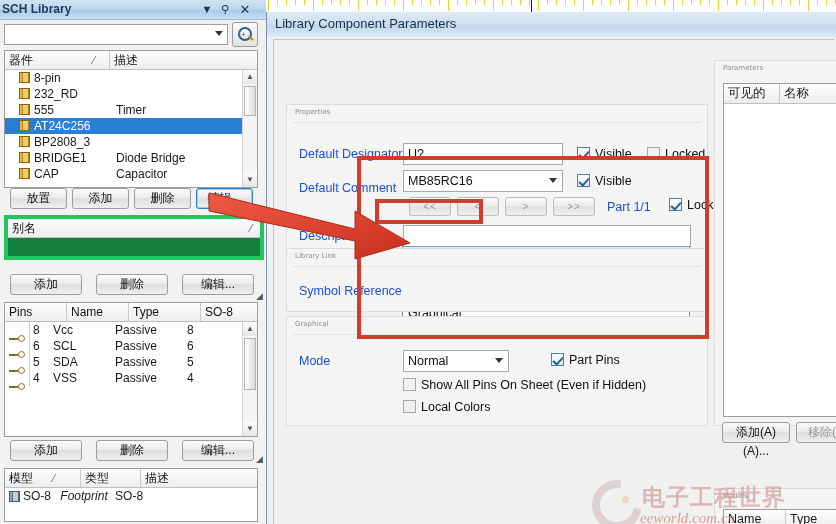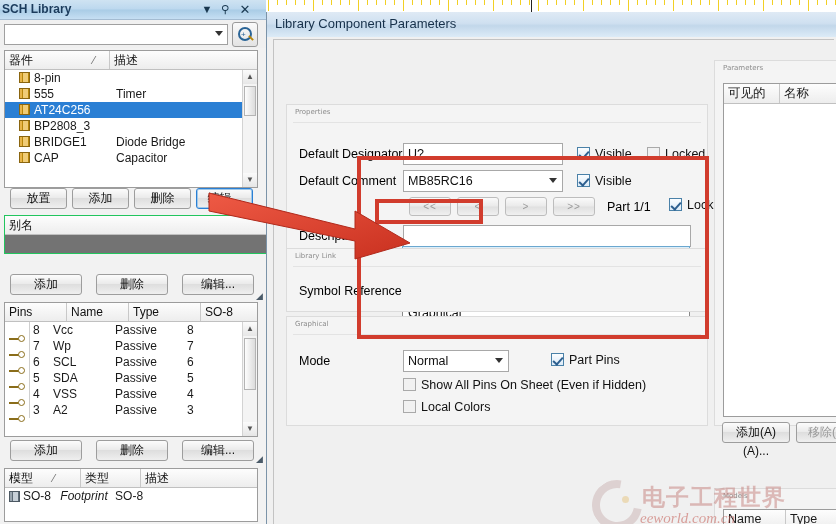--- a/index.html
+++ b/index.html
@@ -70,21 +70,21 @@
     background:linear-gradient(to bottom,#fcfcfc,#ebebeb 45%,#dedede 50%,#efefef);
     border:1px solid #9d9d9d;border-radius:3px;color:#111;box-sizing:border-box;}
   .btn.focus{border:1px solid #2a7fd4;box-shadow:0 0 0 1px #9fc8ea inset;}
   .btn.dis{color:#9a9a9a;}
   #btn-place{left:10px;width:57px;}
   #btn-add1{left:72px;width:57px;}
   #btn-del1{left:134px;width:57px;}
   #btn-edit1{left:196px;width:57px;}
 
   
-  #alias-grid{left:4px;top:215px;width:252px;height:37px;background:#737373;border:1px solid #22c55e;padding-left:36px;}
+  #alias-grid{left:4px;top:215px;width:252px;height:37px;background:#15803d;border:4px solid #22c55e;}
   #btn-add2{left:10px;top:274px;width:72px;}
   #btn-del2{left:96px;top:274px;width:72px;}
   #btn-edit2{left:182px;top:274px;width:72px;}
 
   
   #pins-grid{left:4px;top:302px;width:252px;height:133px;background:#fff;border:1px solid #9c9c9c;}
   .pin-row{position:relative;height:16px;line-height:16px;font-size:12px;white-space:nowrap;}
   .pin-sym{display:inline-block;width:24px;position:relative;vertical-align:middle;}
   .pin-sym:before{content:"";position:absolute;left:4px;top:7px;width:10px;height:2px;background:#8a6d1a;}
   .pin-sym:after{content:"";position:absolute;left:13px;top:4px;width:5px;height:5px;
@@ -125,21 +125,21 @@
   
   .grp{position:absolute;background:#f4f4f4;border:1px solid #dcdcdc;}
   .grp-cap{position:absolute;left:8px;top:3px;font-size:7px;color:#8c8c8c;
     font-family:"DejaVu Sans",sans-serif;}
   .grp-line{position:absolute;left:6px;right:6px;top:17px;height:1px;background:#e3e3e3;}
 
   #grp-properties{left:12px;top:20px;width:420px;height:182px;margin-top:44px;}
   #grp-liblink{left:12px;top:208px;width:420px;height:62px;}
   #grp-graphical{left:12px;top:276px;width:420px;height:108px;}
 
-  .lbl{position:absolute;font-size:12.5px;color:#000000;}
+  .lbl{position:absolute;font-size:12.5px;color:#1d4ed8;}
   .tfield{position:absolute;background:#fff;border:1px solid #a8a8a8;
     font-size:12.5px;color:#111;box-sizing:border-box;padding:1px 4px;line-height:18px;}
   .combo{position:absolute;background:#fff;border:1px solid #a8a8a8;box-sizing:border-box;
     font-size:12.5px;color:#111;padding:1px 4px;line-height:18px;}
   .combo .carr{position:absolute;right:5px;top:7px;width:0;height:0;
     border-left:4px solid transparent;border-right:4px solid transparent;border-top:5px solid #333;}
 
   .cb{position:absolute;width:13px;height:13px;background:#fff;border:1px solid #7a7a7a;
     box-sizing:border-box;}
   .cb.on{background:linear-gradient(to bottom,#fbfdff,#dcebf8);border-color:#4a81a8;}
@@ -216,20 +216,21 @@
   </div>
 
   <div class="abs" id="comp-grid">
     <div class="grid-head">
       <div class="gh-cell" style="left:0;width:105px;">器件</div>
       <div class="gh-cell" style="left:105px;width:147px;border-right:none;">描述</div>
       <div style="position:absolute;left:88px;top:0;height:18px;line-height:18px;font-size:11px;color:#6c6c6c;">⁄</div>
     </div>
     <div class="comp-rows">
       <div class="comp-row"><span class="comp-ico"></span><span class="comp-name">8-pin</span><span></span></div>
+      <div class="comp-row"><span class="comp-ico"></span><span class="comp-name">232_RD</span><span></span></div>
       <div class="comp-row"><span class="comp-ico"></span><span class="comp-name">555</span><span>Timer</span></div>
       <div class="comp-row sel"><span class="comp-ico"></span><span class="comp-name">AT24C256</span><span></span></div>
       <div class="comp-row"><span class="comp-ico"></span><span class="comp-name">BP2808_3</span><span></span></div>
       <div class="comp-row"><span class="comp-ico"></span><span class="comp-name">BRIDGE1</span><span>Diode Bridge</span></div>
       <div class="comp-row"><span class="comp-ico"></span><span class="comp-name">CAP</span><span>Capacitor</span></div>
     </div>
     <div class="vscroll">
       <div class="up">▲</div>
       <div class="thumb" style="top:16px;height:30px;"></div>
       <div class="dn">▼</div>
@@ -253,25 +254,23 @@
 
   <div class="abs" id="pins-grid">
     <div class="grid-head">
       <div class="gh-cell" style="left:0;width:62px;">Pins</div>
       <div class="gh-cell" style="left:62px;width:62px;">Name</div>
       <div class="gh-cell" style="left:124px;width:72px;">Type</div>
       <div class="gh-cell" style="left:196px;width:54px;border-right:none;">SO-8</div>
     </div>
     <div style="position:absolute;left:0;top:19px;right:14px;bottom:0;overflow:hidden;">
       <div class="pin-row"><span class="pin-sym"></span><span class="pc pc1">8</span><span class="pc pc2">Vcc</span><span class="pc pc3">Passive</span><span class="pc pc4">8</span></div>
-      <div class="pin-row"><span class="pin-sym"></span><span class="pc pc1">7</span><span class="pc pc2">Wp</span><span class="pc pc3">Passive</span><span class="pc pc4">7</span></div>
       <div class="pin-row"><span class="pin-sym"></span><span class="pc pc1">6</span><span class="pc pc2">SCL</span><span class="pc pc3">Passive</span><span class="pc pc4">6</span></div>
       <div class="pin-row"><span class="pin-sym"></span><span class="pc pc1">5</span><span class="pc pc2">SDA</span><span class="pc pc3">Passive</span><span class="pc pc4">5</span></div>
       <div class="pin-row"><span class="pin-sym"></span><span class="pc pc1">4</span><span class="pc pc2">VSS</span><span class="pc pc3">Passive</span><span class="pc pc4">4</span></div>
-      <div class="pin-row"><span class="pin-sym"></span><span class="pc pc1">3</span><span class="pc pc2">A2</span><span class="pc pc3">Passive</span><span class="pc pc4">3</span></div>
     </div>
     <div class="vscroll">
       <div class="up">▲</div>
       <div class="thumb" style="top:16px;height:52px;"></div>
       <div class="dn">▼</div>
     </div>
   </div>
 
   <div class="abs btn" id="btn-add3">添加</div>
   <div class="abs btn" id="btn-del3">删除</div>
@@ -379,21 +378,21 @@
       <div class="grp-cap">Properties</div>
       <div class="grp-line"></div>
 
       <div class="lbl" style="left:12px;top:42px;">Default Designator</div>
       <div class="tfield" style="left:116px;top:38px;width:160px;height:22px;">U?</div>
       <div class="cb on" style="left:290px;top:42px;"></div>
       <div class="cblbl" style="left:308px;top:42px;">Visible</div>
       <div class="cb off" style="left:360px;top:42px;"></div>
       <div class="cblbl" style="left:378px;top:42px;">Locked</div>
 
-      <div class="lbl" style="left:12px;top:69px;">Default Comment</div>
+      <div class="lbl" style="left:12px;top:76px;">Default Comment</div>
       <div class="combo" style="left:116px;top:65px;width:160px;height:22px;">
         <span>MB85RC16</span>
         <span class="carr"></span>
       </div>
       <div class="cb on" style="left:290px;top:69px;"></div>
       <div class="cblbl" style="left:308px;top:69px;">Visible</div>
 
       <div class="navbtn" style="left:122px;top:92px;">&lt;&lt;</div>
       <div class="navbtn" style="left:170px;top:92px;">&lt;</div>
       <div class="navbtn" style="left:218px;top:92px;">&gt;</div>

